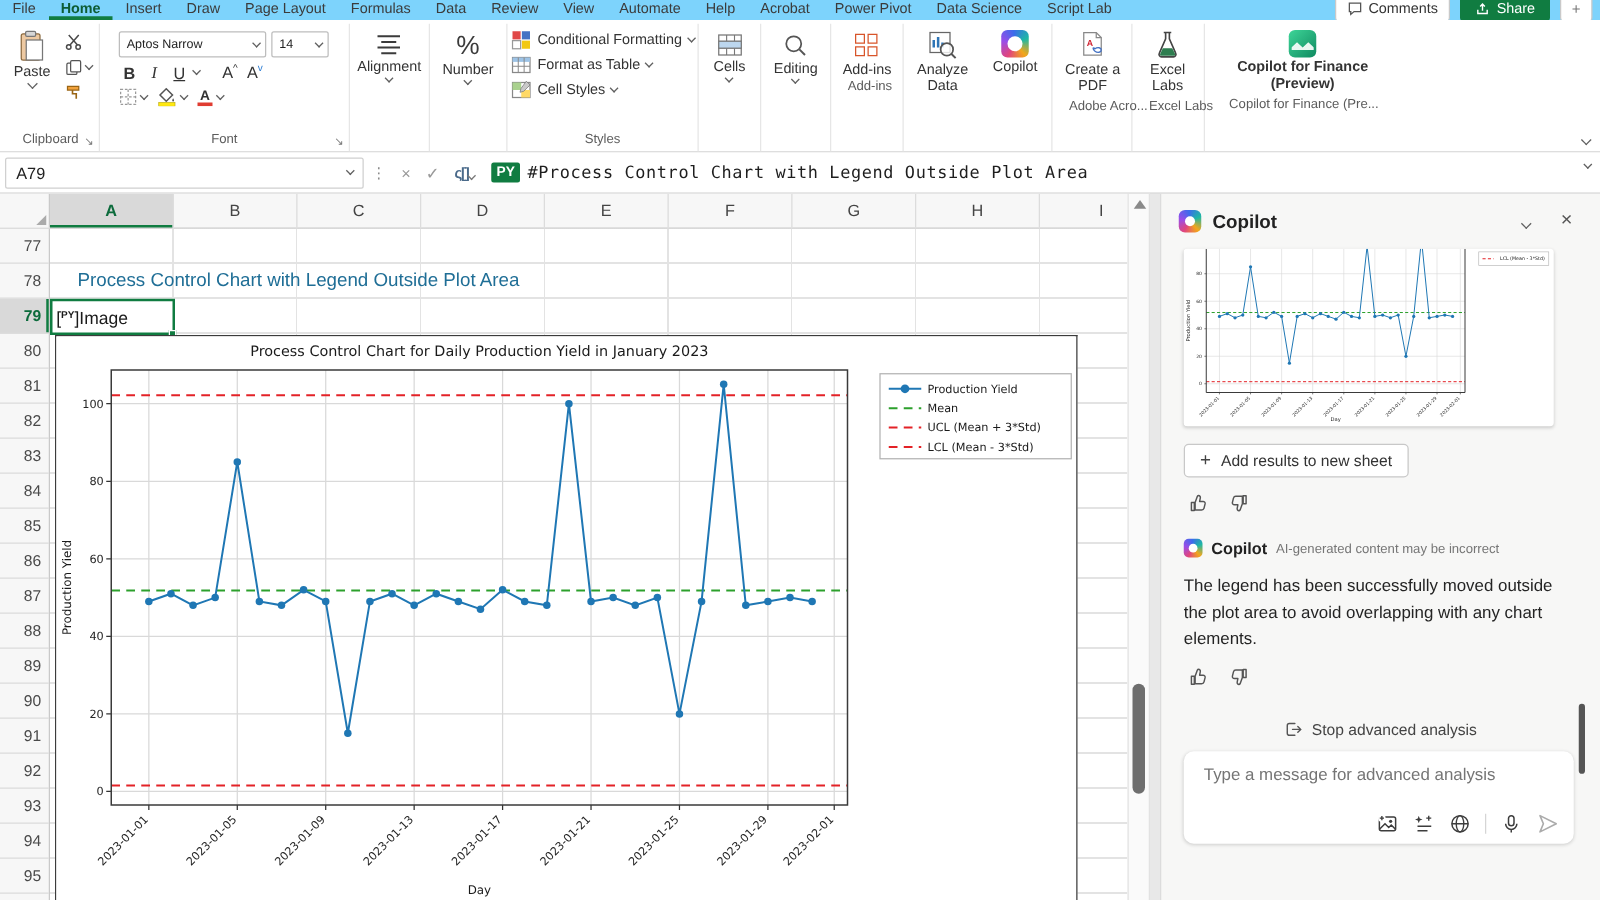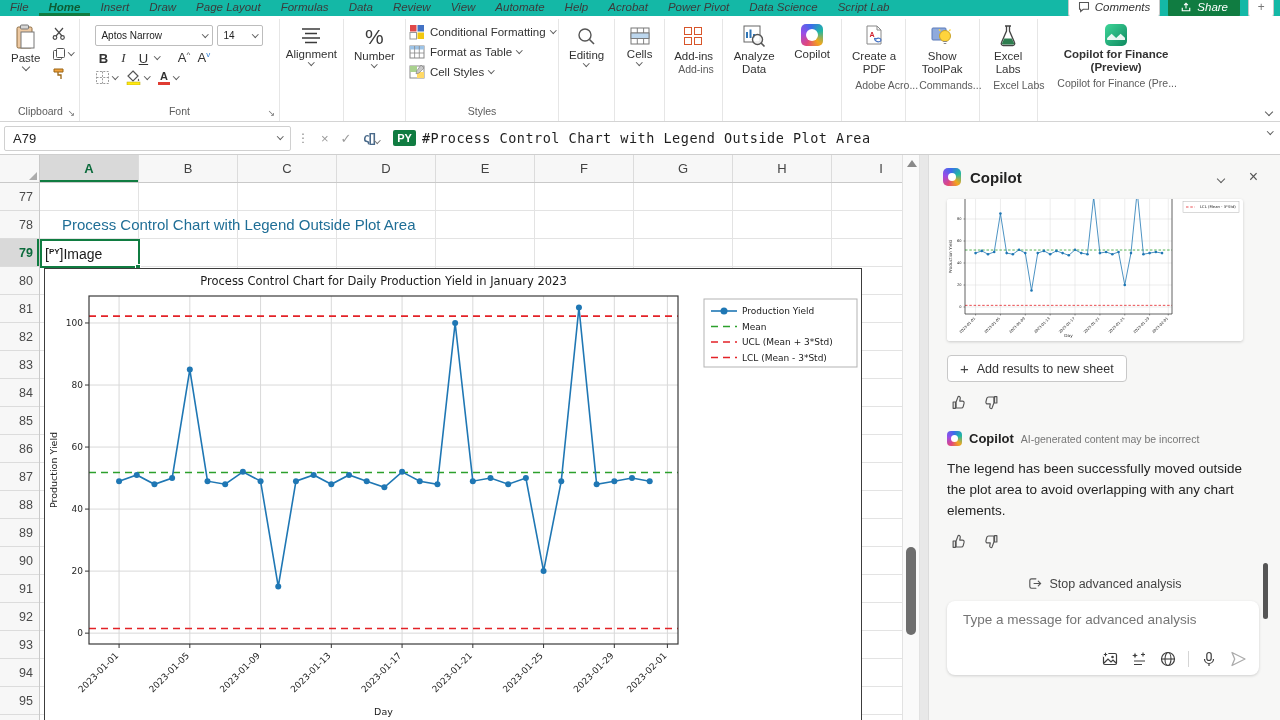--- a/index.html
+++ b/index.html
@@ -1,20 +1,20 @@
 <!DOCTYPE html>
 <html><head>
 <meta charset="utf-8">
 <style>
   html,body{margin:0;padding:0;}
   body{width:1280px;height:720px;overflow:hidden;font-family:"Liberation Sans",sans-serif;background:#fff;position:relative;-webkit-font-smoothing:antialiased;}
   *{box-sizing:border-box;}
 
   
-  .tabstrip{position:absolute;top:0;left:0;right:0;height:16px;background:#14b8a6;overflow:hidden;display:flex;align-items:center;font-style:italic;}
+  .tabstrip{position:absolute;top:0;left:0;right:0;height:16px;background:#7dd3fc;overflow:hidden;display:flex;align-items:center;}
   .tabstrip .tab{font-size:11.5px;color:#3b3b3b;padding:1px 10px 3px;white-space:nowrap;cursor:default;}
   .tabstrip .tab.active{color:#0d5c34;font-weight:700;box-shadow:inset 0 -3px 0 #107C41;}
   .top-right{position:absolute;right:6px;top:-4px;display:flex;gap:8px;align-items:center;}
   .btn-comments{display:flex;gap:5px;align-items:center;border:1px solid #c9c9c9;border-radius:4px;background:#fff;height:22px;padding:0 9px;font-size:11.5px;color:#333;}
   .btn-share{display:flex;gap:5px;align-items:center;border-radius:4px;background:#107C41;color:#fff;height:22px;padding:0 12px;font-size:11.5px;}
   .btn-plus{width:26px;height:22px;border:1px solid #c9c9c9;border-radius:4px;background:#fff;color:#777;font-size:12px;text-align:center;line-height:20px;}
 
   
   .ribbon{position:absolute;top:16px;left:0;right:0;height:106px;background:#fff;border-bottom:1px solid #D4D4D4;display:flex;align-items:stretch;padding:3px 2px 0;}
   .grp{display:flex;flex-direction:column;border-right:1px solid #E6E6E6;padding:1px 3px;position:relative;flex:0 0 auto;}
@@ -282,40 +282,40 @@
               <path d="M12 1l3 3-5 5-3 .8.8-3z" fill="#C9C9C9" stroke="#777" stroke-width=".6"></path>
             </svg>
           <span>Cell Styles</span>
             <span class="chev sm"></span>
         </span>
       </div>
     </div>
     <div class="grp-label"><span>Styles</span></div>
   </div>
 
-  <div class="grp" style="width:56px;">
-    <div class="col-btn">
-      <svg class="ic" width="19" height="19" viewBox="0 0 19 19">
-          <circle cx="8" cy="8" r="6" fill="none" stroke="#555" stroke-width="1.4"></circle>
-          <path d="M12.5 12.5 17 17" stroke="#555" stroke-width="1.6"></path>
-        </svg>
-      <span>Editing</span>
-      <span class="chev sm"></span>
-    </div>
-    <div class="grp-label"></div>
-  </div>
-
   <div class="grp" style="width:50px;">
     <div class="col-btn">
       <svg class="ic" width="20" height="18" viewBox="0 0 20 18">
           <rect x="1" y="1" width="18" height="16" fill="#fff" stroke="#777"></rect>
           <path d="M1 6h18M1 11.5h18M7.3 1v16M13.6 1v16" stroke="#777" stroke-width=".9"></path>
           <rect x="1" y="6" width="18" height="5.5" fill="#BDD7EE" stroke="#777" stroke-width=".9"></rect>
         </svg>
       <span>Cells</span>
+      <span class="chev sm"></span>
+    </div>
+    <div class="grp-label"></div>
+  </div>
+
+  <div class="grp" style="width:56px;">
+    <div class="col-btn">
+      <svg class="ic" width="19" height="19" viewBox="0 0 19 19">
+          <circle cx="8" cy="8" r="6" fill="none" stroke="#555" stroke-width="1.4"></circle>
+          <path d="M12.5 12.5 17 17" stroke="#555" stroke-width="1.6"></path>
+        </svg>
+      <span>Editing</span>
       <span class="chev sm"></span>
     </div>
     <div class="grp-label"></div>
   </div>
 
   <div class="grp" style="width:58px;">
     <div class="col-btn">
       <span class="addins-icon">
           <span></span>
           <span></span>
@@ -352,32 +352,20 @@
           <path d="M5 2h10l4 4v14H5z" fill="#fff" stroke="#888"></path>
           <path d="M15 2v4h4" fill="none" stroke="#888"></path>
           <text x="10" y="13" text-anchor="middle" font-size="7" font-weight="bold" fill="#D01F2E" font-family="Liberation Sans,sans-serif">A</text>
           <path d="M14 15c2-1.5 5-1 5 1s-3 2.5-5 1-2-4 0-2z" fill="none" stroke="#4472C4" stroke-width="1.1"></path>
         </svg>
       <span>Create a PDF</span>
     </div>
     <div class="grp-label"><span>Adobe Acro...</span></div>
   </div>
 
-  <div class="grp" style="width:74px;">
-    <div class="big-btn" style="width:66px;">
-      <svg class="ic" width="24" height="24" viewBox="0 0 24 24">
-          <rect x="2" y="4" width="14" height="12" rx="1" fill="#8FAADC" stroke="#5b7ab8"></rect>
-          <circle cx="15" cy="12" r="5.5" fill="#FFD43B" stroke="#C9A227"></circle>
-          <path d="M13.2 17.5h3.6M13.7 19.5h2.6" stroke="#888" stroke-width="1.2"></path>
-          <path d="M9 5.5l1.5 1.5M20.5 5.5 19 7" stroke="#FFD43B" stroke-width="1.4"></path>
-        </svg>
-      <span>Show ToolPak</span>
-    </div>
-    <div class="grp-label"><span>Commands...</span></div>
-  </div>
 
   <div class="grp" style="width:58px;">
     <div class="big-btn" style="width:50px;">
       <svg class="ic" width="22" height="24" viewBox="0 0 22 24">
           <path d="M8 2h6M9.5 2v5L4.5 18.5A2 2 0 0 0 6.3 21.5h9.4a2 2 0 0 0 1.8-3L12.5 7V2" fill="none" stroke="#444" stroke-width="1.3"></path>
           <path d="M7.2 14.5h7.6l2.3 4.6a1 1 0 0 1-.9 1.4H6a1 1 0 0 1-.9-1.4z" fill="#2E7D4F"></path>
         </svg>
       <span>Excel Labs</span>
     </div>
     <div class="grp-label"><span>Excel Labs</span></div>

